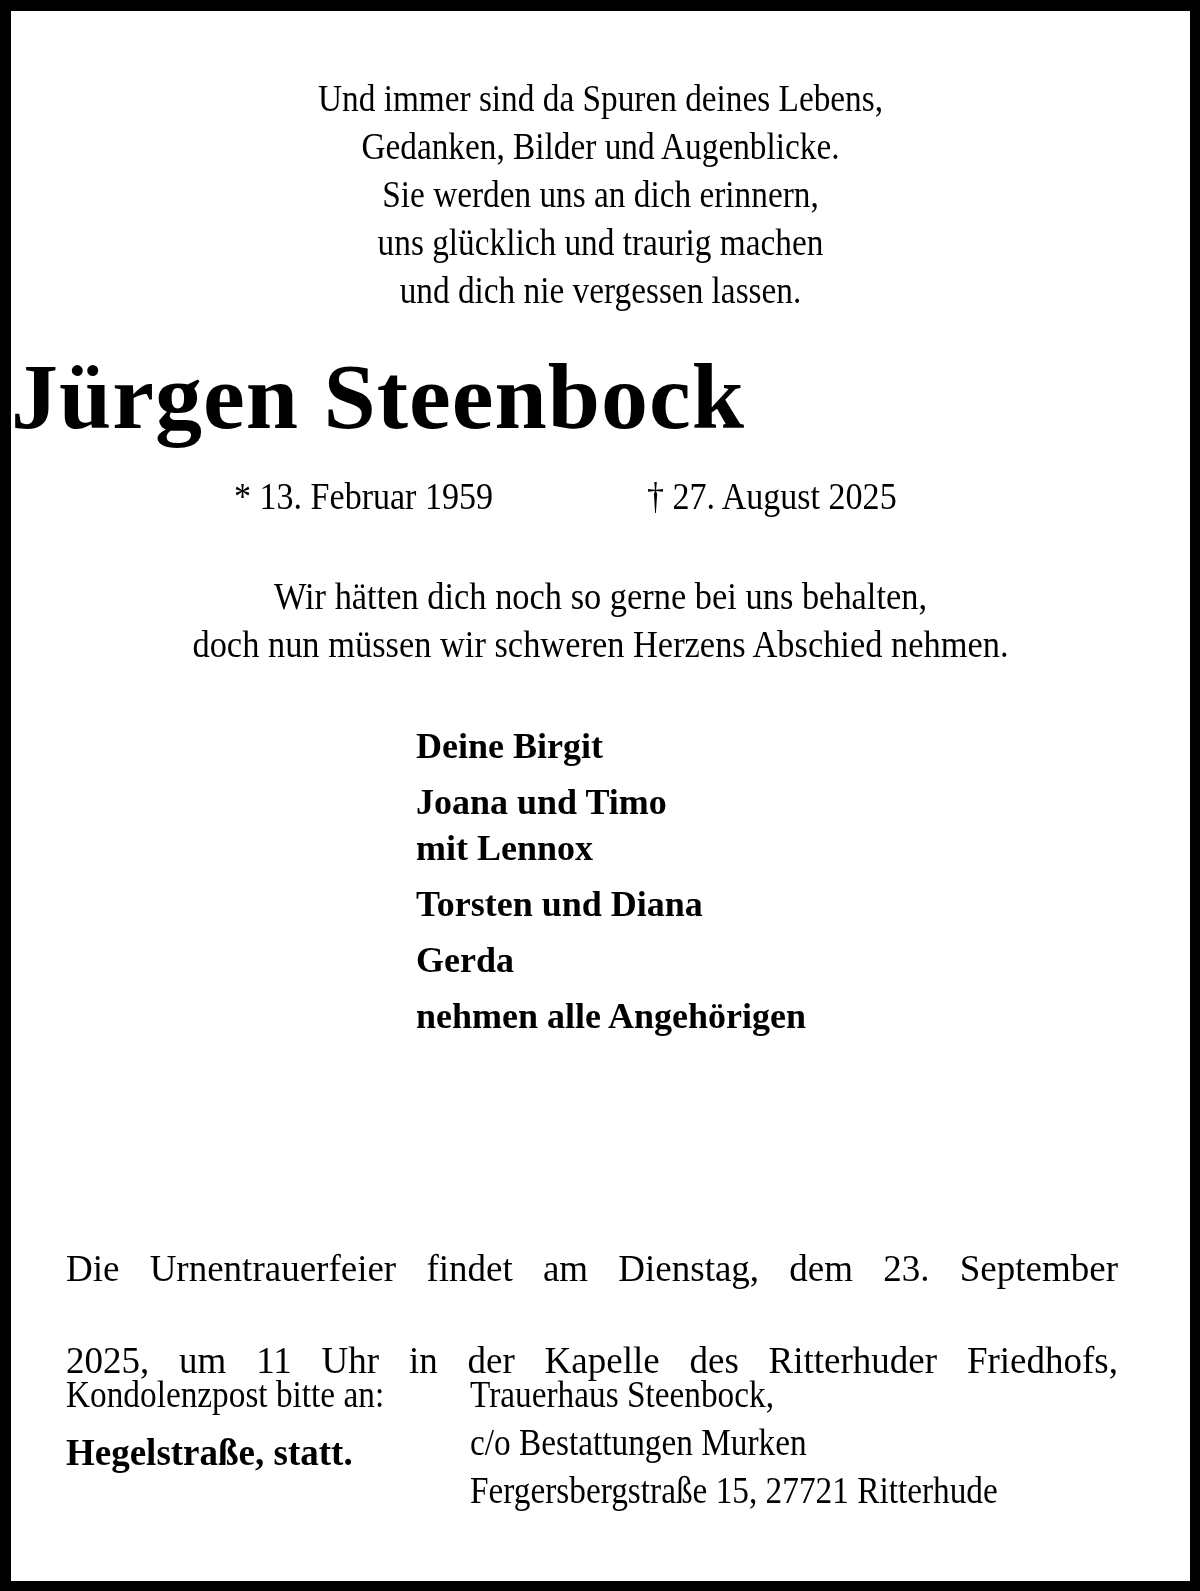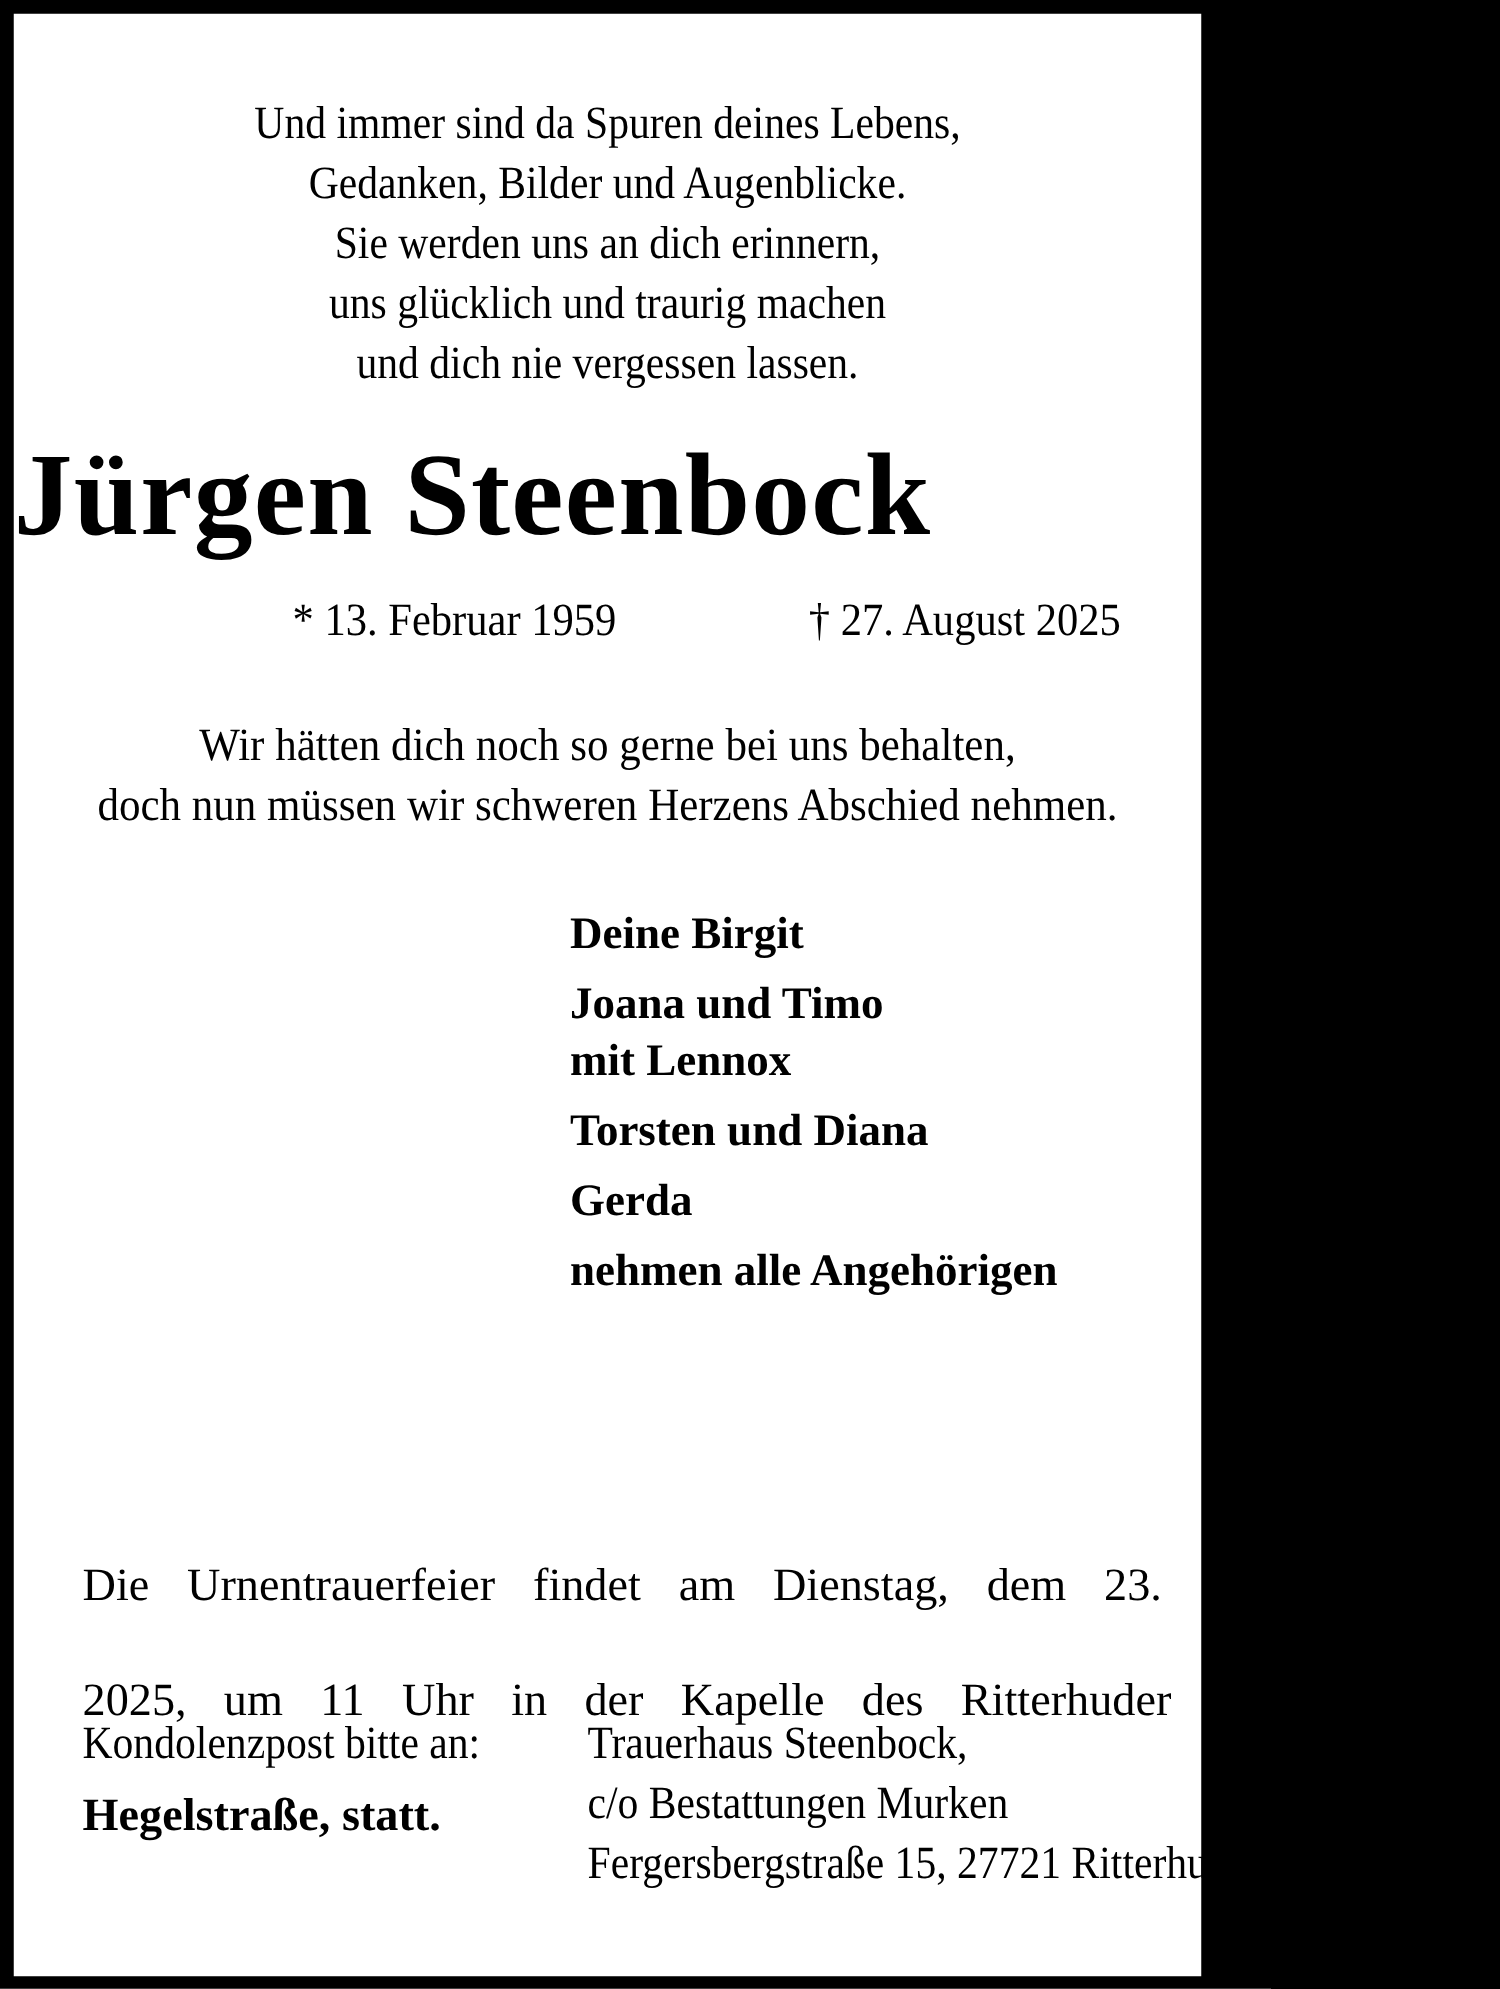--- a/index.html
+++ b/index.html
@@ -7,21 +7,21 @@
       width: 1200px; height: 1591px;
       background: #000;
       font-family: "Liberation Serif", "DejaVu Serif", serif;
       color: #000;
       position: relative;
       overflow: hidden;
     }
     .page {
       position: absolute;
       left: 11px; top: 11px;
-      width: 950px; height: 1570px;
+      width: 1179px; height: 1570px;
       background: #fff;
     }
     .poem {
       position: absolute; left: 0; right: 0; top: 64px;
       text-align: center;
       font-size: 37px;
       line-height: 48px;
       transform: scaleX(0.9);
     }
     .poem div { white-space: nowrap; }
@@ -46,21 +46,21 @@
       font-size: 37px; line-height: 48px;
       transform: scaleX(0.93);
     }
     .intro div { white-space: nowrap; }
     .family {
       position: absolute; left: 405px; top: 712px;
       font-weight: bold;
       font-size: 36px;
     }
     .family .group { margin-bottom: 10px; }
-    .family .line { line-height: 46px; white-space: nowrap; margin-left: 40px; }
+    .family .line { line-height: 46px; white-space: nowrap; }
     .ceremony {
       position: absolute; left: 55px; width: 1052px; top: 1190px;
       font-size: 37px; line-height: 48px;
       text-align: justify;
       text-align-last: left;
     }
     .ceremony .ln { display: block; text-align: justify; text-align-last: justify; white-space: nowrap; margin-top: 44px; }
     .ceremony .ln.last { text-align-last: left; font-weight: bold; }
     .condolence {
       position: absolute; left: 55px; top: 1360px;

